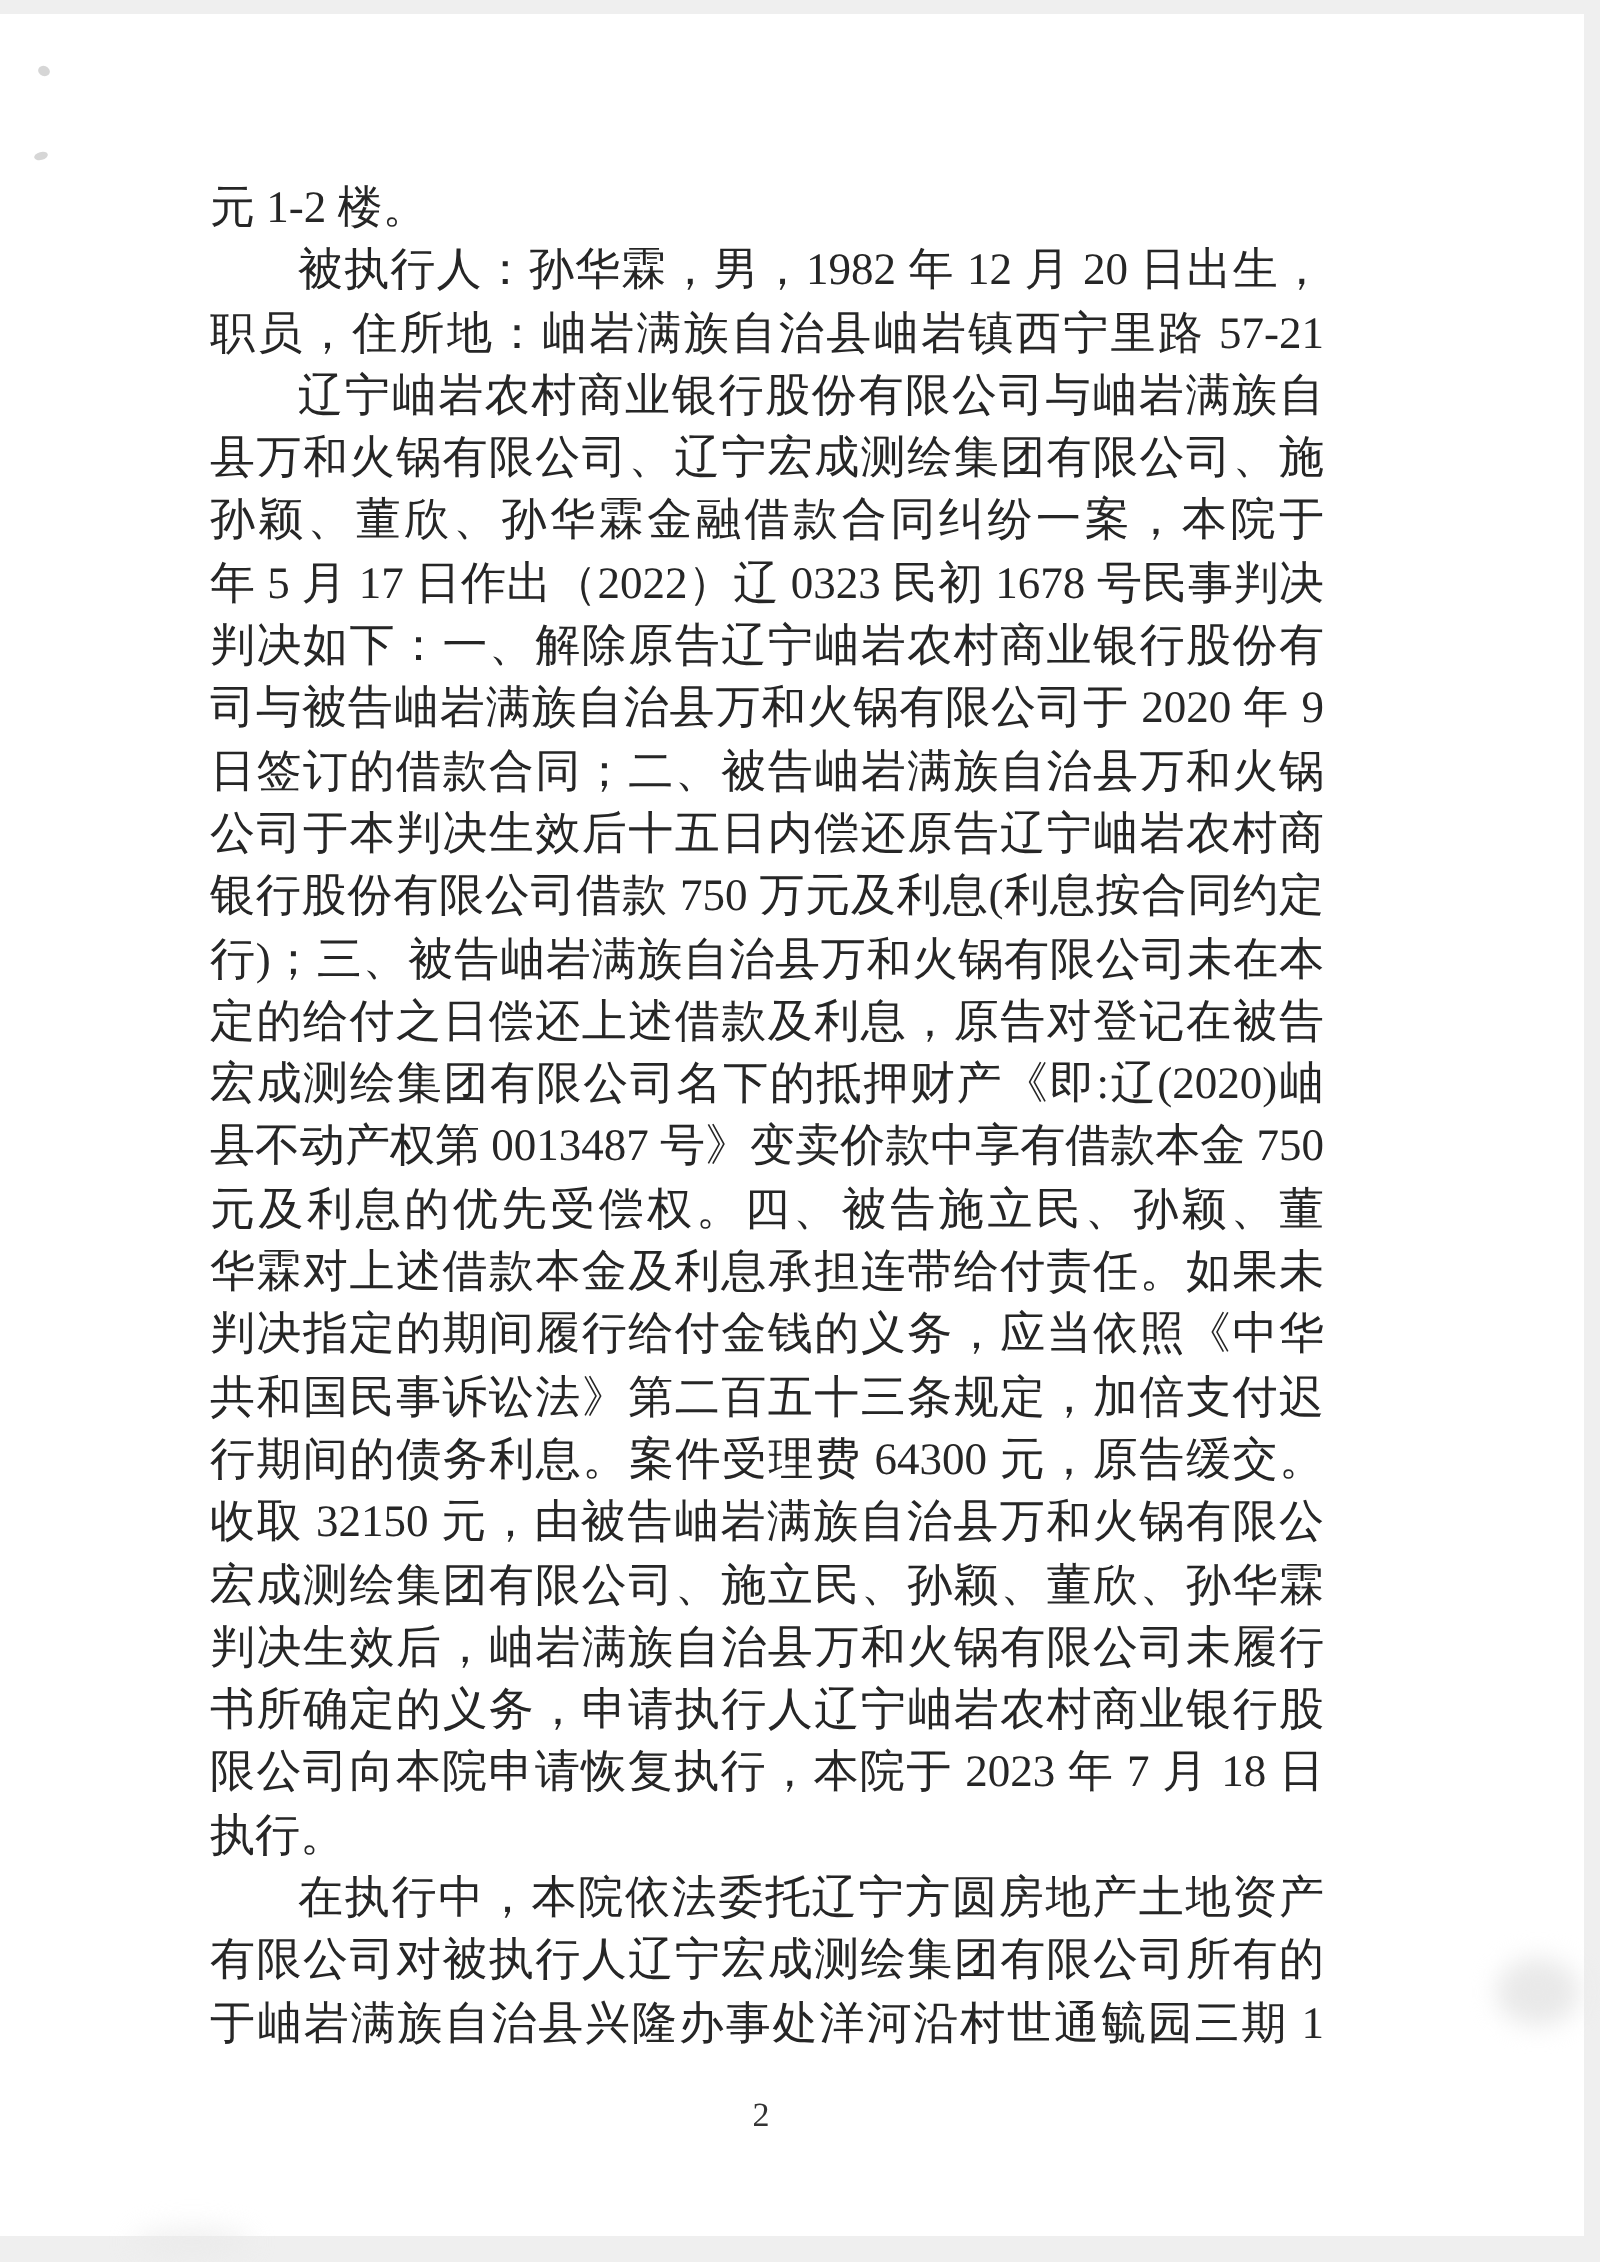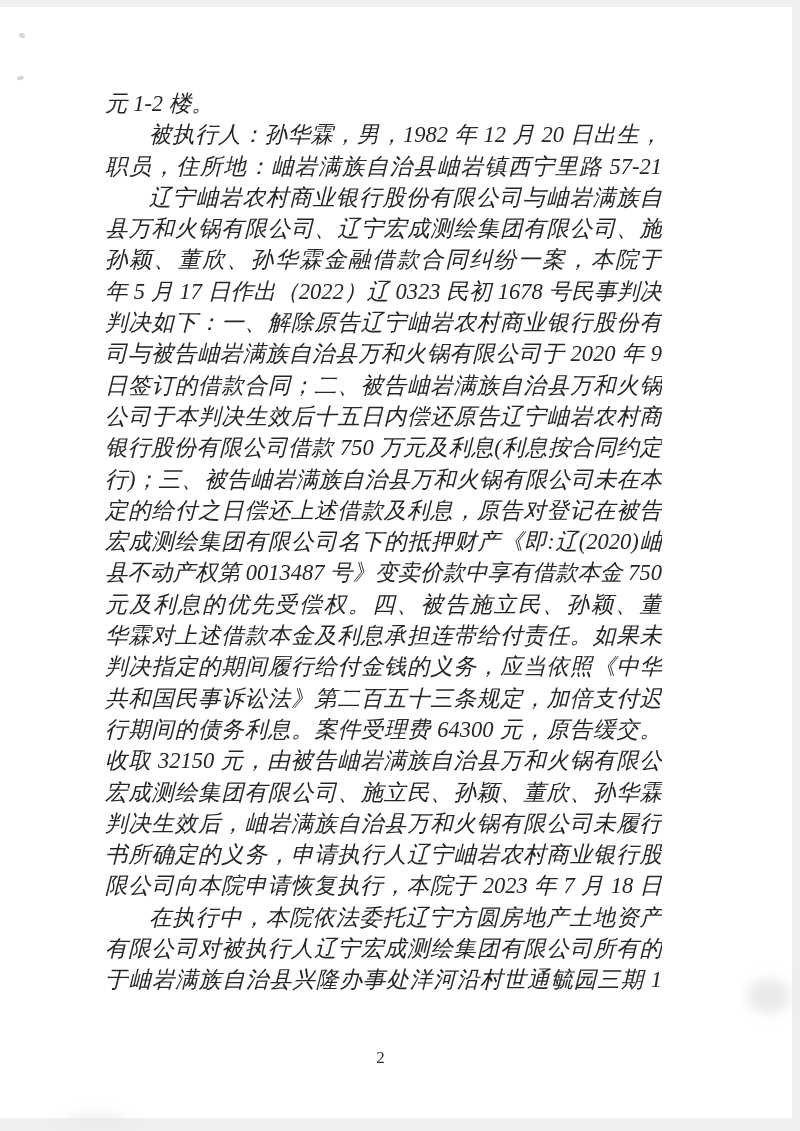--- a/index.html
+++ b/index.html
@@ -23,21 +23,20 @@
     top: 7px;
     width: 792px;
     height: 1111px;
     background: #ffffff;
   }
   .textblock {
     position: absolute;
     left: 105px;
     top: 81px;
     width: 557px;
-    font-style: italic;
   }
   .line {
     font-size: 22.5px;
     line-height: 31.3px;
     height: 31.3px;
     color: #262626;
     text-align: left;
     overflow: hidden;
   }
   .line.fill {
@@ -104,20 +103,21 @@
         <div class="line fill">元及利息的优先受偿权。四、被告施立民、孙颖、董欣、孙</div>
         <div class="line fill">华霖对上述借款本金及利息承担连带给付责任。如果未按本</div>
         <div class="line fill">判决指定的期间履行给付金钱的义务，应当依照《中华人民</div>
         <div class="line fill">共和国民事诉讼法》第二百五十三条规定，加倍支付迟延履</div>
         <div class="line fill">行期间的债务利息。案件受理费 64300 元，原告缓交。减半</div>
         <div class="line fill">收取 32150 元，由被告岫岩满族自治县万和火锅有限公辽宁</div>
         <div class="line fill">宏成测绘集团有限公司、施立民、孙颖、董欣、孙华霖负担。</div>
         <div class="line fill">判决生效后，岫岩满族自治县万和火锅有限公司未履行判决</div>
         <div class="line fill">书所确定的义务，申请执行人辽宁岫岩农村商业银行股份有</div>
         <div class="line fill">限公司向本院申请恢复执行，本院于 2023 年 7 月 18 日立案</div>
+        <div class="line">执行。</div>
         <div class="line indent fill">在执行中，本院依法委托辽宁方圆房地产土地资产评估</div>
         <div class="line fill">有限公司对被执行人辽宁宏成测绘集团有限公司所有的位</div>
         <div class="line fill">于岫岩满族自治县兴隆办事处洋河沿村世通毓园三期 1 号楼</div>
       </div>
 
     <div class="footer-pagenum">2</div>
   </div>
 </div>
 
 </body></html>

